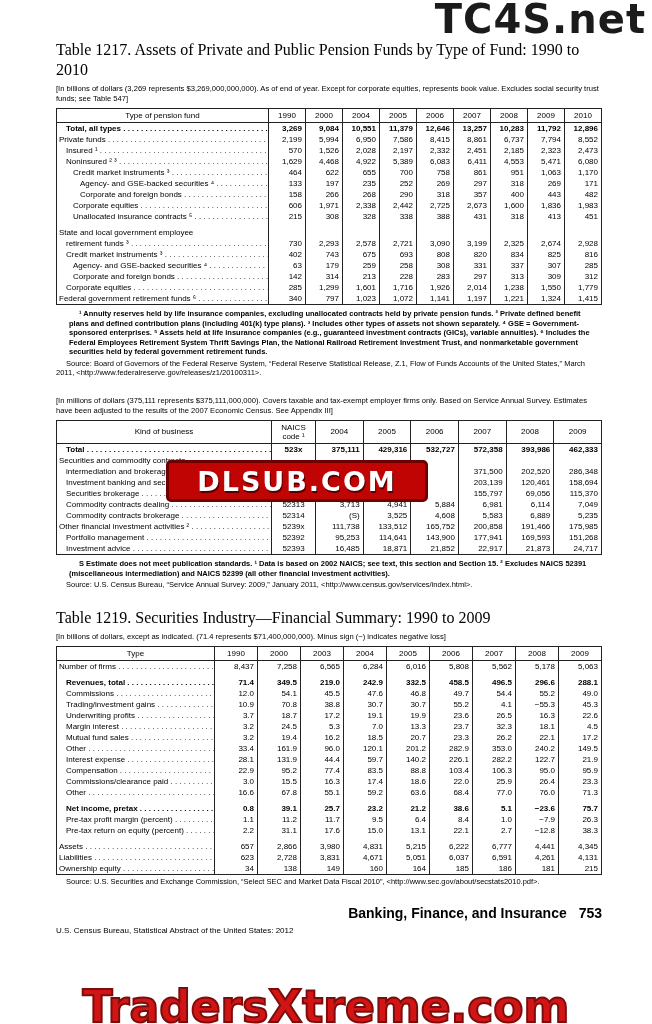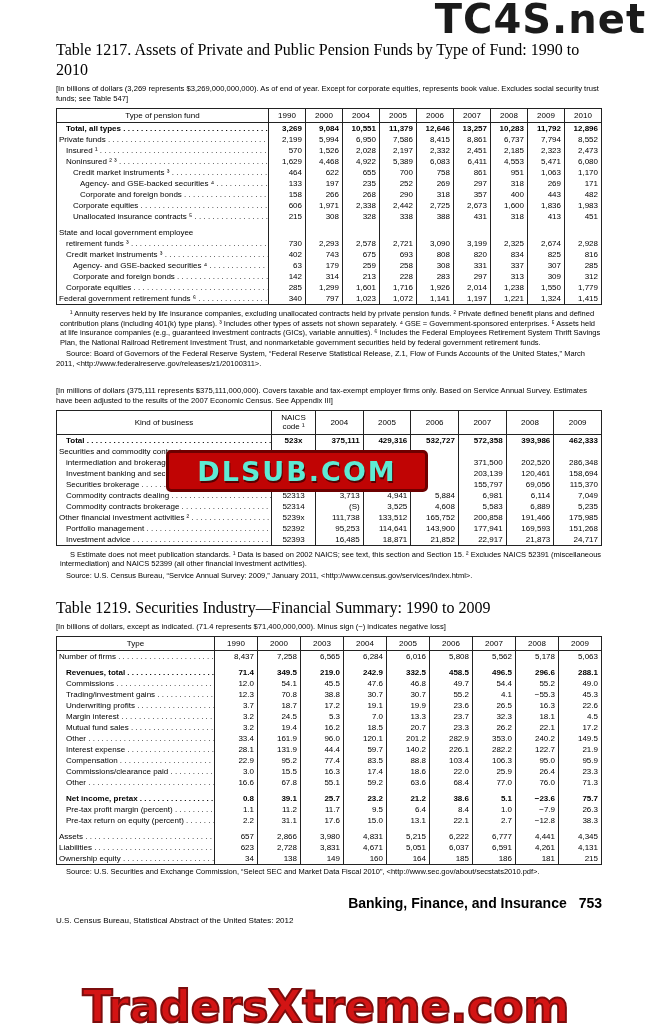--- a/index.html
+++ b/index.html
@@ -14,21 +14,21 @@
   
   .wm-top {
     position:absolute; top:-4px; right:6px; z-index:5;
     font-family:"DejaVu Sans", sans-serif; font-weight:800; font-size:40px;
     color:#1b1b1b; letter-spacing:1px;
   }
   .wm-mid {
     position:absolute; z-index:6; left:110px; top:64px; width:262px; height:42px;
     background:#c00404; border:3px solid #6d0000; border-radius:5px;
     display:flex; align-items:center; justify-content:center;
-    color:#5eead4; font-weight:800; font-size:27px; letter-spacing:2px;
+    color:#ffffff; font-weight:800; font-size:27px; letter-spacing:2px;
     font-family:"DejaVu Sans", sans-serif; text-shadow:1px 2px 0 #550000;
   }
   .wm-bottom {
     position:absolute; z-index:6; left:0; right:0; bottom:-8px; text-align:center;
     font-family:"DejaVu Sans", sans-serif; font-weight:800; font-size:44px;
     color:#d31414; -webkit-text-stroke:2px #7c0d0d; letter-spacing:0px;
   }
 
   
   .tblsec { position:relative; margin-bottom:18px; }
@@ -58,21 +58,21 @@
     content:" . . . . . . . . . . . . . . . . . . . . . . . . . . . . . . . . . . . . . . . . . . . . . . . . . . . . . . . .";
     color:#000;
   }
   .b { font-weight:bold; }
   .ind0 { padding-left:2px; }
   .ind1 { padding-left:9px; }
   .ind2 { padding-left:16px; }
   .ind3 { padding-left:23px; }
   tr.gap td { padding-top:5px; }
 
-  p.fn  { font-size:7.5px; line-height:1.28; margin:4px 0 0 4px; text-indent:10px; }
+  p.fn  { font-size:7.5px; line-height:1.28; margin:4px 0 0 13px; text-indent:10px;font-weight:bold; }
   p.src { font-size:7.5px; line-height:1.28; margin:2px 0 0 0; text-indent:10px; }
 
   .footline1 { text-align:right; font-weight:bold; font-size:14px; margin-top:4px; }
   .footline1 .pgnum { margin-left:8px; }
   .footline2 { font-size:8px; margin-top:5px; }
 </style>
 </head>
 <body>
 
 <div class="page">
@@ -470,21 +470,21 @@
             <td class="num">45.5</td>
             <td class="num">47.6</td>
             <td class="num">46.8</td>
             <td class="num">49.7</td>
             <td class="num">54.4</td>
             <td class="num">55.2</td>
             <td class="num">49.0</td>
           </tr>
           <tr>
             <td class="stub ind1"><span class="lbl">Trading/investment gains</span><span class="dots"></span></td>
-            <td class="num">12.3</td>
+            <td class="num">10.9</td>
             <td class="num">70.8</td>
             <td class="num">38.8</td>
             <td class="num">30.7</td>
             <td class="num">30.7</td>
             <td class="num">55.2</td>
             <td class="num">4.1</td>
             <td class="num">−55.3</td>
             <td class="num">45.3</td>
           </tr>
           <tr>

